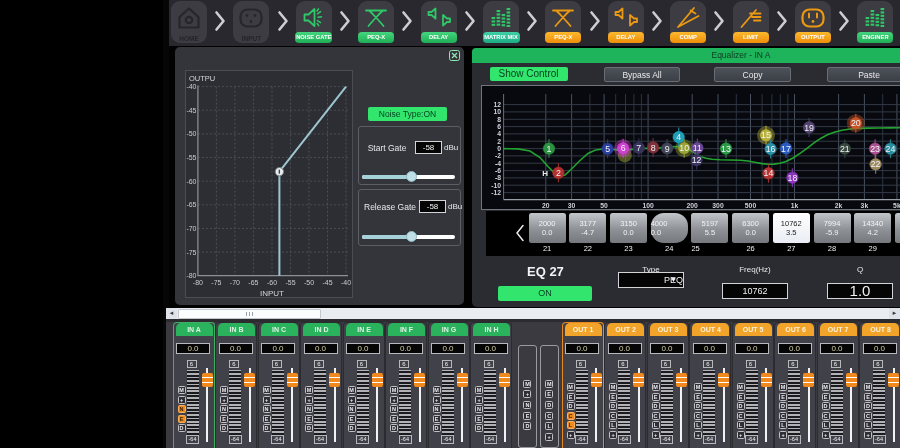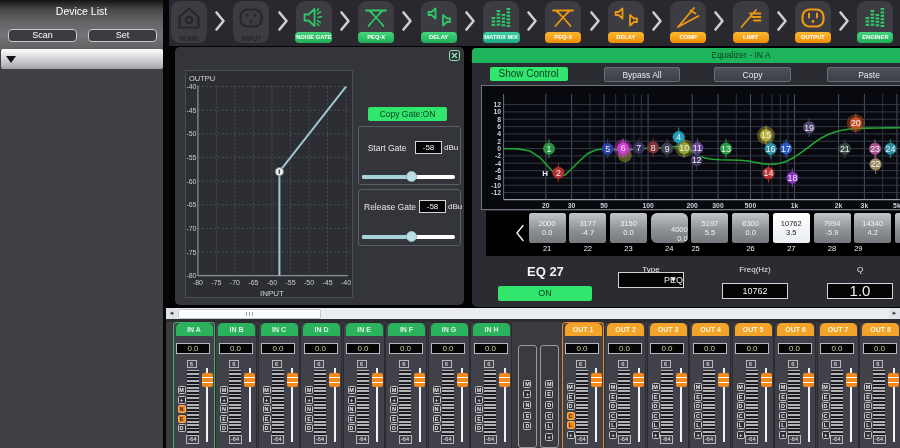--- a/index.html
+++ b/index.html
@@ -29,29 +29,20 @@
 .tbar { position:absolute; left:0; top:0; width:100%; height:16px; background:#1db45b;
   font-size:8.5px; color:#0c3d20; text-align:center; line-height:16px; }
 .gbtn { background:#32e56d; border-radius:2px; color:#064422; text-align:center; position:absolute; }
 .grp { position:absolute; border:1px solid #5b5e64; border-radius:3px; }
 .vbox { position:absolute; background:#050505; border:1px solid #d4d4d8; color:#f0f0f0; text-align:center; }
 .wlab { position:absolute; color:#e8e8ea; font-size:8.5px; }
 </style>
 </head>
 <body>
 <div id="root">
-  <div id="lpanel">
-    <div id="lptop"></div>
-    <div id="lptitle">Device List</div>
-    <div class="lbtn" style="left:8px;width:69px;">Scan</div>
-    <div class="lbtn" style="left:88px;width:69px;">Set</div>
-    <div id="lbar">
-        <div class="tri"></div>
-      </div>
-  </div>
   <div class="abs" style="left:163px;top:0;width:6px;height:448px;background:#060607;"></div>
   <div id="toolbar">
       <div class="tile" style="left:2.0px;"></div>
       <svg class="icon" style="left:6.0px;" width="28" height="28" viewBox="0 0 28 28">
         <path d="M4.5 13 L14 4.5 L23.5 13 L23.5 23.5 L4.5 23.5 Z" stroke="#26262c" stroke-width="2.2" fill="none" stroke-linecap="round" stroke-linejoin="round"></path>
         <circle cx="14" cy="16" r="3.2" stroke="#26262c" stroke-width="2.2" fill="none" stroke-linecap="round" stroke-linejoin="round"></circle>
       </svg>
       <div class="tlabel" style="left:-2.0px;">HOME</div>
       <svg class="chev" style="left:45.2px;" width="12" height="22" viewBox="0 0 12 22">
         <path d="M2.5 2.5 L9.5 11 L2.5 19.5" stroke="#cdcdd5" stroke-width="2.6" fill="none" stroke-linecap="round" stroke-linejoin="round"></path>
@@ -213,21 +204,21 @@
         <text x="161.0" y="215.2" font-size="7" fill="#c9ccd1" text-anchor="middle" font-family="Liberation Sans">-40</text>
         <text x="87.0" y="225.7" font-size="8" fill="#d2d5d9" text-anchor="middle" font-family="Liberation Sans">INPUT</text>
         <path d="M94.4 205.7 L94.4 101.7 L161.0 16.6" stroke="#9ec4cd" stroke-width="2" fill="none"></path>
         <circle cx="94.4" cy="101.7" r="4.2" fill="#e9edf0" stroke="#70787e" stroke-width="1"></circle>
         <rect x="93.66" y="99.69" width="1.4" height="4" fill="#3a4045"></rect>
       </svg>
       <svg class="abs" style="left:274px;top:3px;" width="11" height="11" viewBox="0 0 11 11">
         <rect x="0.5" y="0.5" width="10" height="10" rx="2" fill="none" stroke="#8fe8b2" stroke-width="1"></rect>
         <path d="M3 3 L8 8 M8 3 L3 8" stroke="#8fe8b2" stroke-width="1.2"></path>
       </svg>
-      <div class="gbtn" style="left:193px;top:60px;width:79px;height:14px;font-size:8.5px;line-height:14px;">Copy Gate:ON</div>
+      <div class="gbtn" style="left:193px;top:60px;width:79px;height:14px;font-size:8.5px;line-height:14px;">Noise Type:ON</div>
       <div class="grp" style="left:183px;top:79px;width:103px;height:59px;"></div>
       <div class="wlab" style="left:187px;top:96px;width:50px;text-align:center;">Start Gate</div>
       <div class="vbox" style="left:240px;top:93.5px;width:27px;height:13px;font-size:8px;line-height:11px;">-58</div>
       <div class="wlab" style="left:269px;top:96px;font-size:8px;">dBu</div>
       <div class="abs" style="left:187px;top:127.5px;width:93px;height:4px;background:#fff;border-radius:2px;"></div>
       <div class="abs" style="left:187px;top:127.5px;width:49px;height:4px;background:#a5d2d8;border-radius:2px;"></div>
       <div class="abs" style="left:230.5px;top:124px;width:11px;height:11px;background:#bfe0e7;border:1px solid #8fb6bf;border-radius:50%;"></div>
       <div class="grp" style="left:183px;top:141.5px;width:103px;height:57px;"></div>
       <div class="wlab" style="left:186px;top:155px;width:58px;text-align:center;">Release Gate</div>
       <div class="vbox" style="left:244px;top:152.5px;width:27px;height:13px;font-size:8px;line-height:11px;">-58</div>
@@ -377,32 +368,32 @@
       <div class="abs" style="left:14px;top:163px;width:414px;height:45px;background:#000;"></div>
       <svg class="abs" style="left:43px;top:176px;" width="10" height="18" viewBox="0 0 10 18">
         <path d="M8 1.5 L2 9 L8 16.5" stroke="#e8eaec" stroke-width="1.5" fill="none" stroke-linecap="round"></path>
       </svg>
       <div class="abs" style="left:56.6px;top:164.5px;width:37px;height:30px;border-radius:2.5px;background:linear-gradient(180deg,#c2c6ca 0%,#8e9297 55%,#75797e 100%);color:#f2f2f4;font-size:7.5px;text-align:center;line-height:9px;padding-top:6px;">2000<br>0.0</div>
       <div class="abs" style="left:56.6px;top:196px;width:37px;text-align:center;font-size:7.5px;color:#eceef0;">21</div>
       <div class="abs" style="left:97.3px;top:164.5px;width:37px;height:30px;border-radius:2.5px;background:linear-gradient(180deg,#c2c6ca 0%,#8e9297 55%,#75797e 100%);color:#f2f2f4;font-size:7.5px;text-align:center;line-height:9px;padding-top:6px;">3177<br>-4.7</div>
       <div class="abs" style="left:97.3px;top:196px;width:37px;text-align:center;font-size:7.5px;color:#eceef0;">22</div>
       <div class="abs" style="left:138.0px;top:164.5px;width:37px;height:30px;border-radius:2.5px;background:linear-gradient(180deg,#c2c6ca 0%,#8e9297 55%,#75797e 100%);color:#f2f2f4;font-size:7.5px;text-align:center;line-height:9px;padding-top:6px;">3150<br>0.0</div>
       <div class="abs" style="left:138.0px;top:196px;width:37px;text-align:center;font-size:7.5px;color:#eceef0;">23</div>
-      <div class="abs" style="left:178.7px;top:164.5px;width:37px;height:30px;border-radius:6px;background:linear-gradient(180deg,#c2c6ca 0%,#8e9297 55%,#75797e 100%);color:#f2f2f4;font-size:7.5px;text-align:right;line-height:9px;padding-top:12px;">4000<br>0.0</div>
+      <div class="abs" style="left:178.7px;top:164.5px;width:37px;height:30px;border-radius:13px;background:linear-gradient(180deg,#c2c6ca 0%,#8e9297 55%,#75797e 100%);color:#f2f2f4;font-size:7.5px;text-align:left;line-height:9px;padding-top:6px;">4000<br>0.0</div>
       <div class="abs" style="left:178.7px;top:196px;width:37px;text-align:center;font-size:7.5px;color:#eceef0;">24</div>
       <div class="abs" style="left:219.4px;top:164.5px;width:37px;height:30px;border-radius:2.5px;background:linear-gradient(180deg,#c2c6ca 0%,#8e9297 55%,#75797e 100%);color:#f2f2f4;font-size:7.5px;text-align:center;line-height:9px;padding-top:6px;">5197<br>5.5</div>
       <div class="abs" style="left:219.4px;top:196px;width:37px;text-align:left;font-size:7.5px;color:#eceef0;">25</div>
       <div class="abs" style="left:260.1px;top:164.5px;width:37px;height:30px;border-radius:2.5px;background:linear-gradient(180deg,#c2c6ca 0%,#8e9297 55%,#75797e 100%);color:#f2f2f4;font-size:7.5px;text-align:center;line-height:9px;padding-top:6px;">6300<br>0.0</div>
       <div class="abs" style="left:260.1px;top:196px;width:37px;text-align:center;font-size:7.5px;color:#eceef0;">26</div>
       <div class="abs" style="left:300.8px;top:164.5px;width:37px;height:30px;border-radius:2.5px;background:linear-gradient(180deg,#ffffff 0%,#e9edf3 100%);color:#1a1a1a;font-size:7.5px;text-align:center;line-height:9px;padding-top:6px;">10762<br>3.5</div>
       <div class="abs" style="left:300.8px;top:196px;width:37px;text-align:center;font-size:7.5px;color:#eceef0;">27</div>
       <div class="abs" style="left:341.5px;top:164.5px;width:37px;height:30px;border-radius:2.5px;background:linear-gradient(180deg,#c2c6ca 0%,#8e9297 55%,#75797e 100%);color:#f2f2f4;font-size:7.5px;text-align:center;line-height:9px;padding-top:6px;">7994<br>-5.9</div>
       <div class="abs" style="left:341.5px;top:196px;width:37px;text-align:center;font-size:7.5px;color:#eceef0;">28</div>
       <div class="abs" style="left:382.2px;top:164.5px;width:37px;height:30px;border-radius:2.5px;background:linear-gradient(180deg,#c2c6ca 0%,#8e9297 55%,#75797e 100%);color:#f2f2f4;font-size:7.5px;text-align:center;line-height:9px;padding-top:6px;">14340<br>4.2</div>
-      <div class="abs" style="left:382.2px;top:196px;width:37px;text-align:left;font-size:7.5px;color:#eceef0;">29</div>
+      <div class="abs" style="left:382.2px;top:196px;width:37px;text-align:center;font-size:7.5px;color:#eceef0;">29</div>
       <div class="abs" style="left:422.9px;top:164.5px;width:37px;height:30px;border-radius:2.5px;background:linear-gradient(180deg,#c2c6ca 0%,#8e9297 55%,#75797e 100%);color:#f2f2f4;font-size:7.5px;text-align:center;line-height:9px;padding-top:6px;">17794<br>0.0</div>
       <div class="abs" style="left:55px;top:216px;font-size:13px;font-weight:bold;color:#f2f3f5;">EQ 27</div>
       <div class="gbtn" style="left:26px;top:237.5px;width:94px;height:15px;font-size:9px;line-height:15px;">ON</div>
       <div class="abs" style="left:149px;top:216.5px;width:60px;text-align:center;font-size:8px;color:#e8e8ea;">Type</div>
       <div class="vbox" style="left:146px;top:224px;width:66px;height:16px;font-size:9px;line-height:14px;text-align:right;">PEQ<span style="position:absolute;right:6px;top:0;font-size:7px;">▼</span></div>
       <div class="abs" style="left:252px;top:216.5px;width:62px;text-align:center;font-size:8px;color:#e8e8ea;">Freq(Hz)</div>
       <div class="vbox" style="left:250px;top:235px;width:66px;height:16px;font-size:9px;line-height:14px;">10762</div>
       <div class="abs" style="left:358px;top:216.5px;width:60px;text-align:center;font-size:8px;color:#e8e8ea;">Q</div>
       <div class="vbox" style="left:355px;top:235px;width:66px;height:16px;font-size:15px;line-height:14px;">1.0</div>
   </div>

